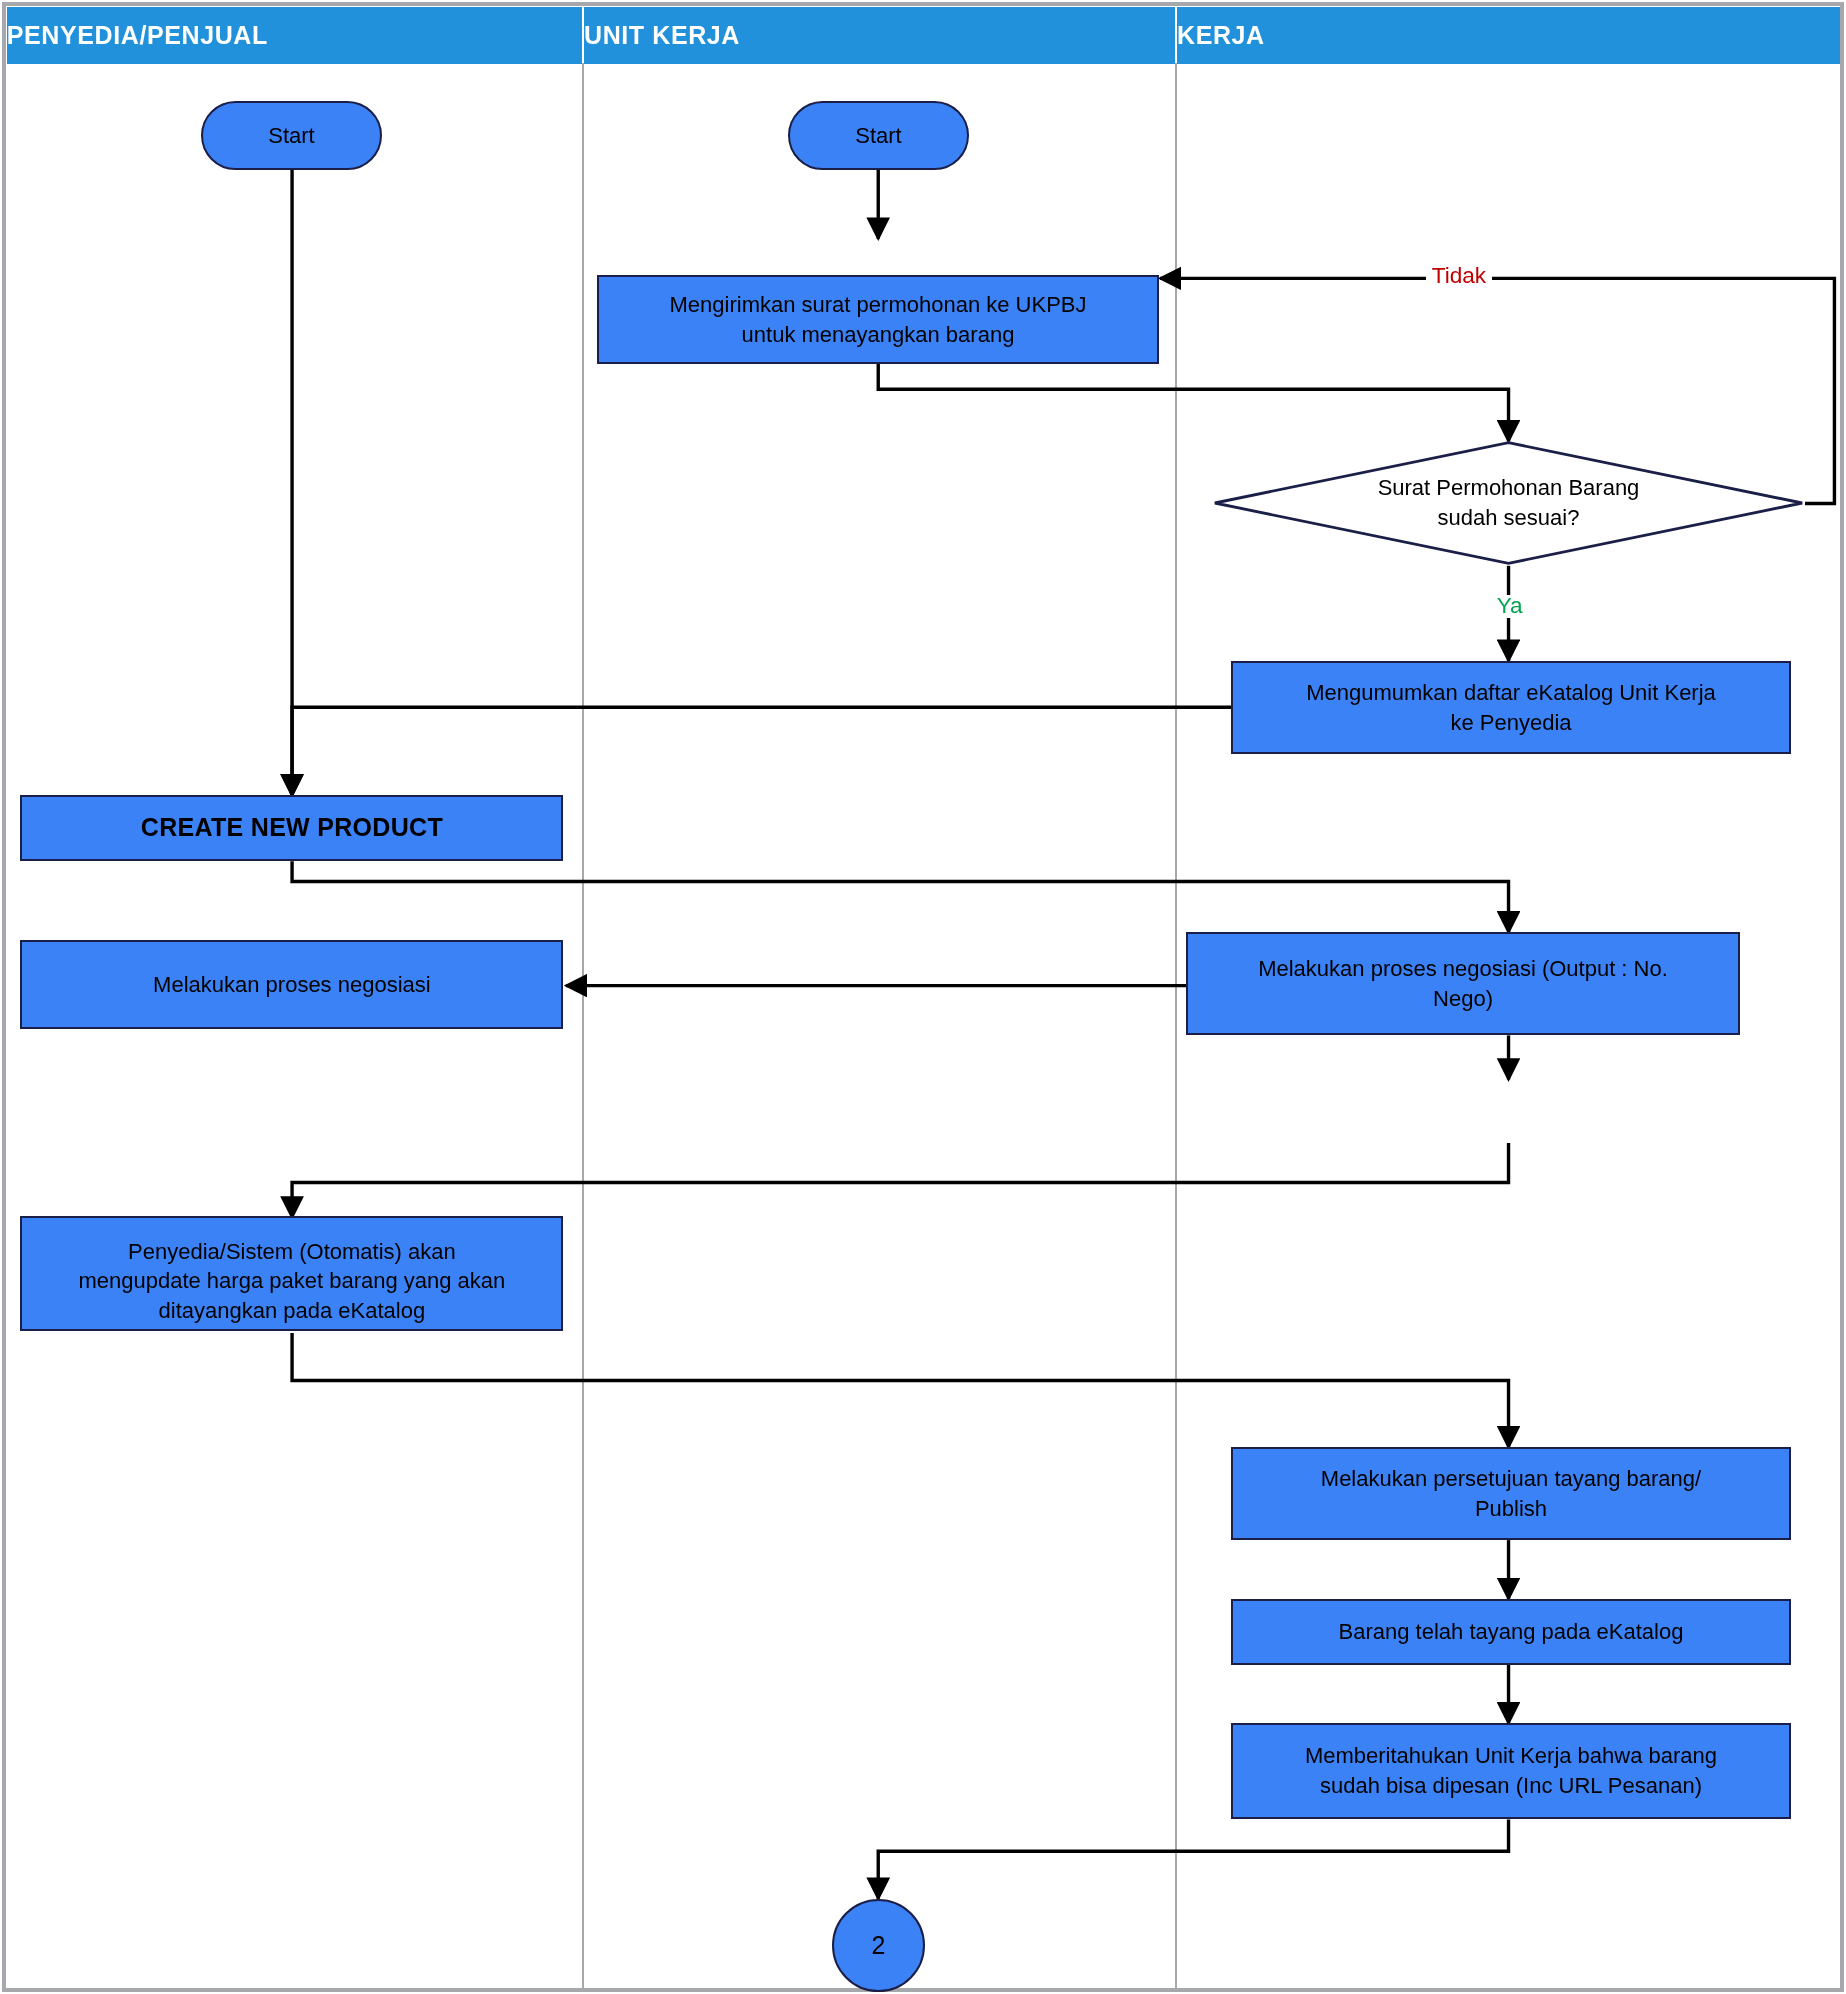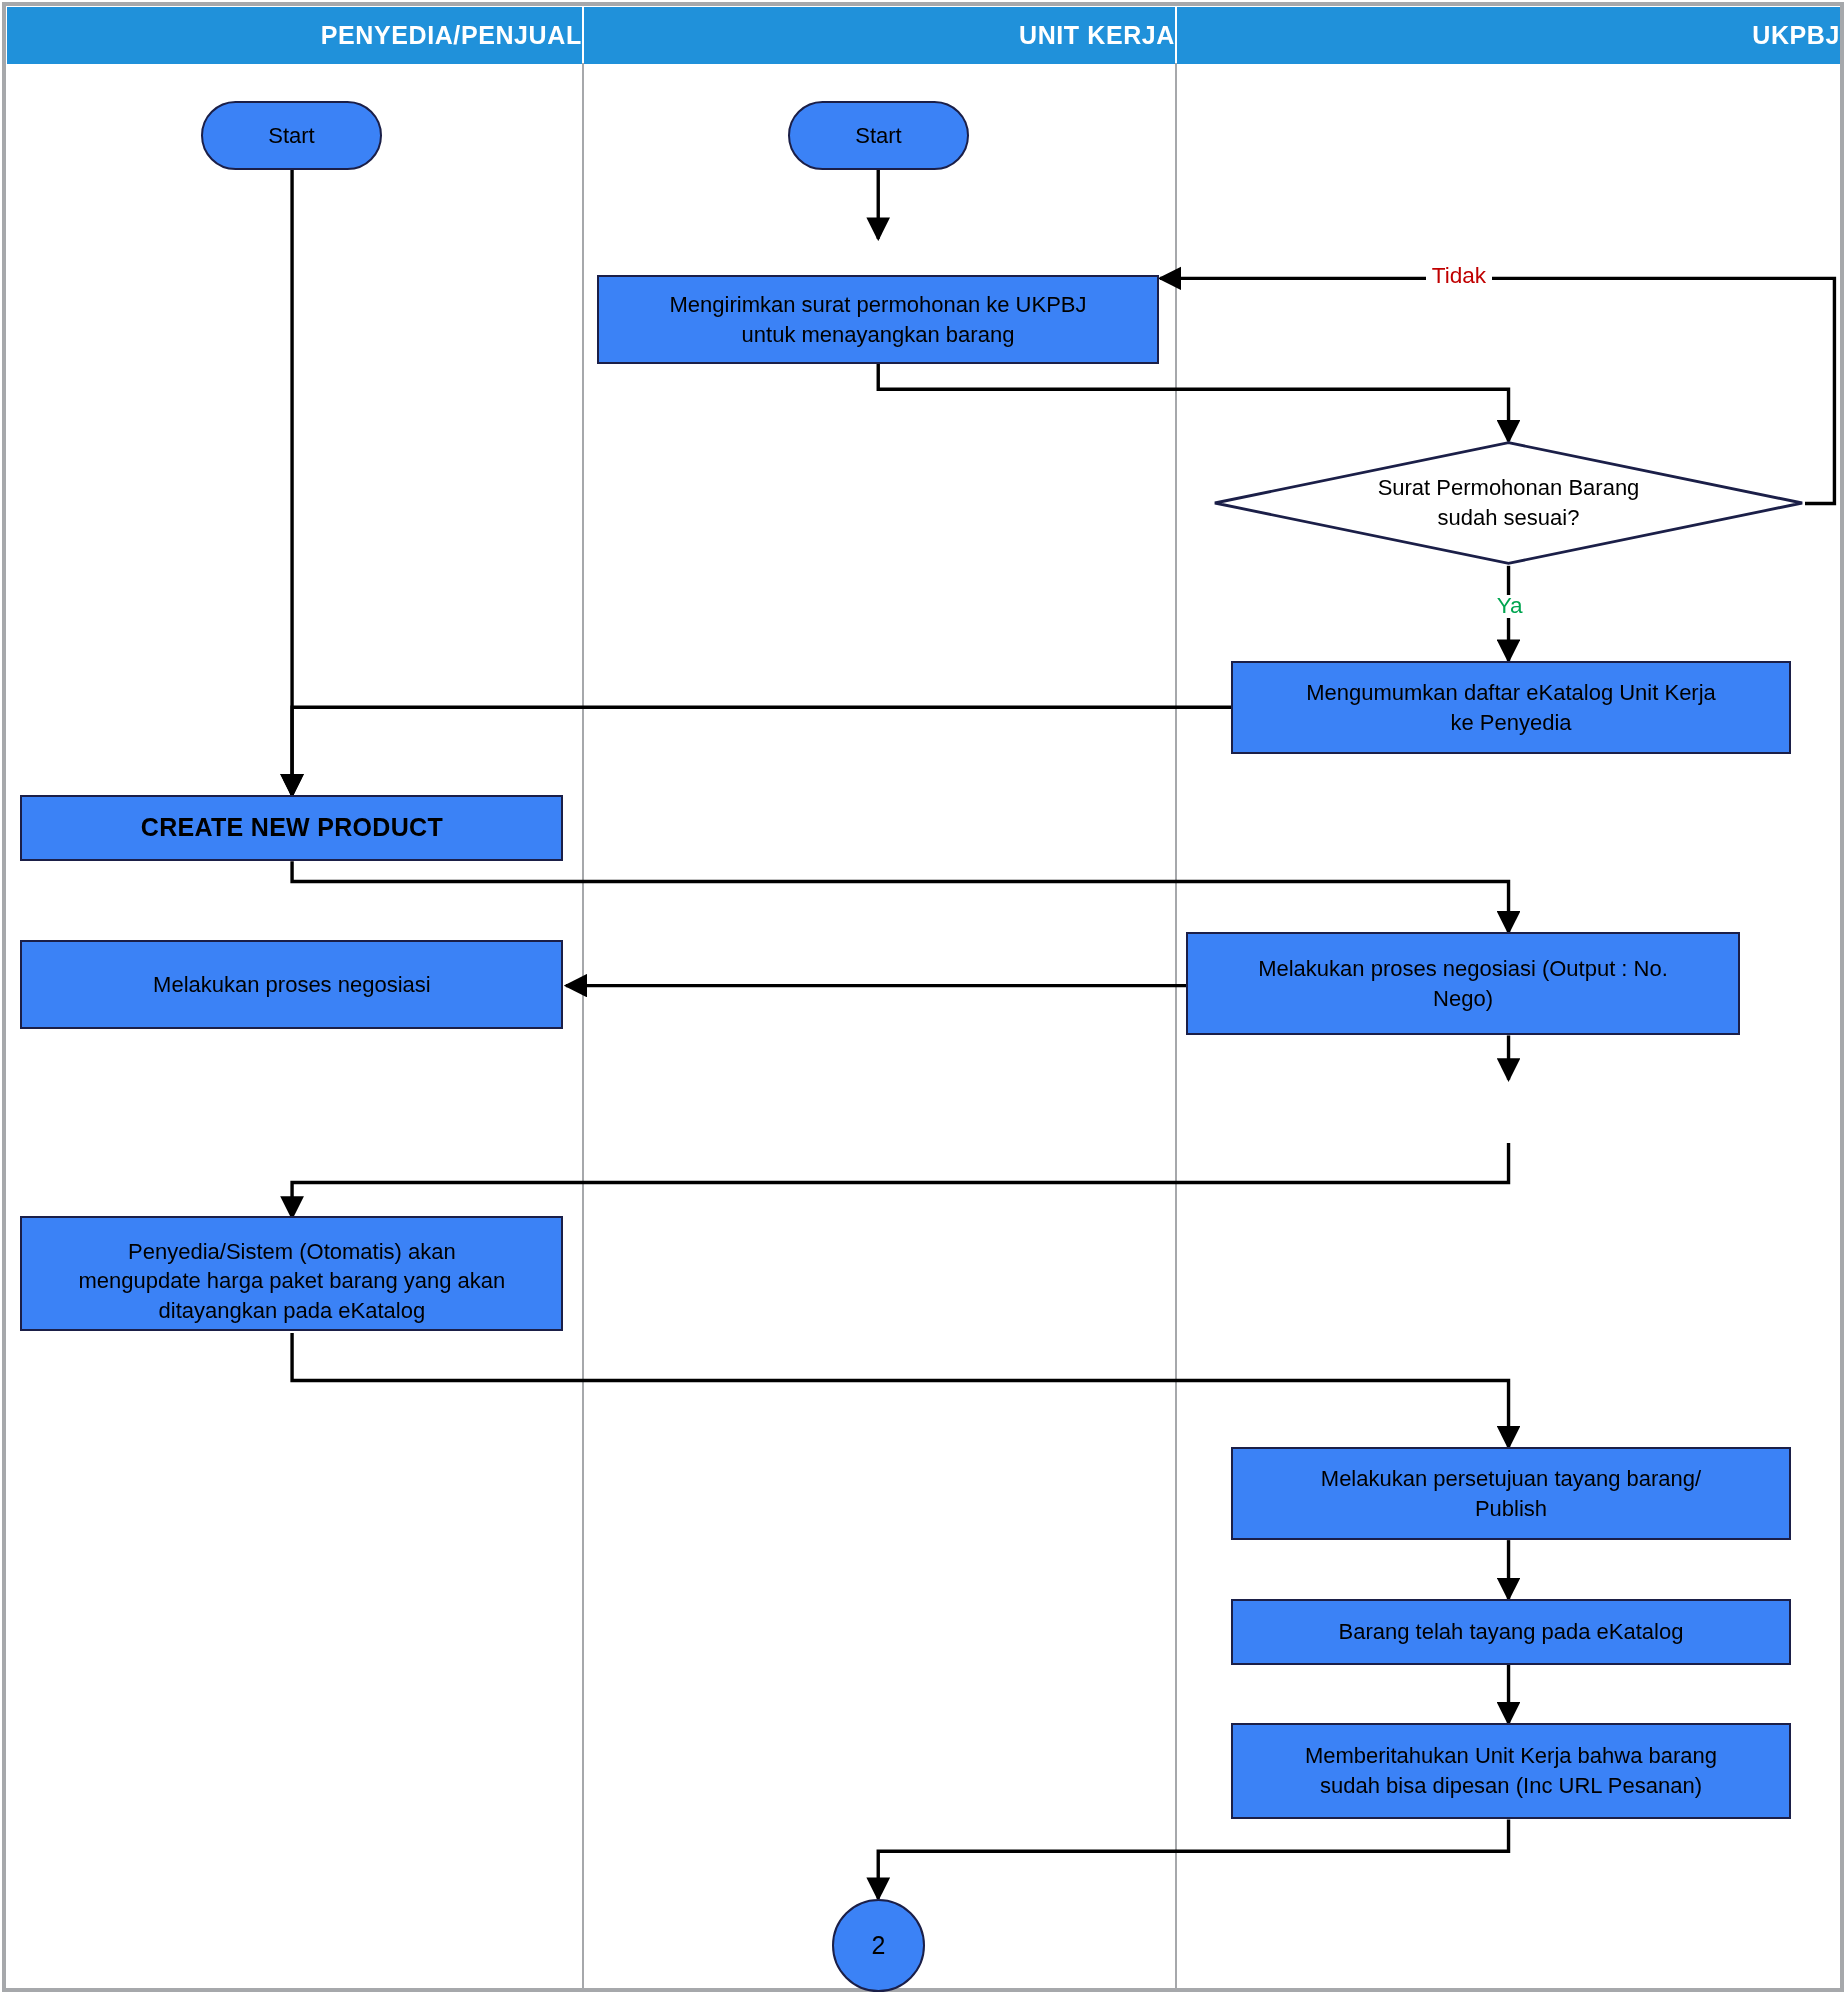--- a/index.html
+++ b/index.html
@@ -2,21 +2,21 @@
 <html style="font-size:9px"><head>
 <meta charset="utf-8">
 <style>
   html,body{margin:0;padding:0;background:#ffffff;}
   body{font-family:"Liberation Sans", sans-serif;}
   #page{position:relative;width:1847px;height:1995px;background:#ffffff;
         box-sizing:border-box;overflow:hidden;}
   .lane-frame{position:absolute;left:2.3px;top:2.3px;width:1842px;height:1990px;
         border:4.5px solid #a6a8ab;box-sizing:border-box;}
   .hdr{position:absolute;top:6.8px;height:57px;background:#2091da;
-        display:flex;align-items:center;justify-content:flex-end;
+        display:flex;align-items:center;justify-content:flex-start;
         color:#ffffff;font-weight:bold;font-size:25px;letter-spacing:0.6px;}
   .lanediv{position:absolute;width:2.3px;background:#a6a8ab;top:63px;height:1925px;}
   .node{position:absolute;box-sizing:border-box;border:2.8px solid #1b1f48;
         background:#3b82f6;display:flex;align-items:center;justify-content:center;
         text-align:center;font-size:22px;color:#000000;line-height:1.35;padding:3.4px 8px;}
   .node.bold{font-weight:bold;font-size:25px;letter-spacing:0.3px;}
   .term{border-radius:5657px;}
   .conn-circle{border-radius:50%;font-size:25px;}
   .diamond-wrap{position:absolute;}
   .diamond-wrap svg{position:absolute;left:0;top:0;}
@@ -39,21 +39,21 @@
 
   <div class="lane-frame"></div>
 
   <div class="hdr" style="left:6.8px;width:575px;">
     <span>PENYEDIA/PENJUAL</span>
   </div>
   <div class="hdr" style="left:584px;width:591px;">
     <span>UNIT KERJA</span>
   </div>
   <div class="hdr" style="left:1177px;width:663px;">
-    <span>UKPBJ</span>
+    <span>KERJA</span>
   </div>
 
   <div class="lanediv" style="left:582px;"></div>
   <div class="lanediv" style="left:1175px;"></div>
 
   <svg id="wires" viewBox="0 0 3264 3526" xmlns="http://www.w3.org/2000/svg">
     <defs>
       <marker id="arrow" viewBox="0 0 10 10" refX="9" refY="5" markerWidth="7" markerHeight="7" orient="auto-start-reverse">
         <path d="M 0 0 L 10 5 L 0 10 z" fill="#000"></path>
       </marker>

